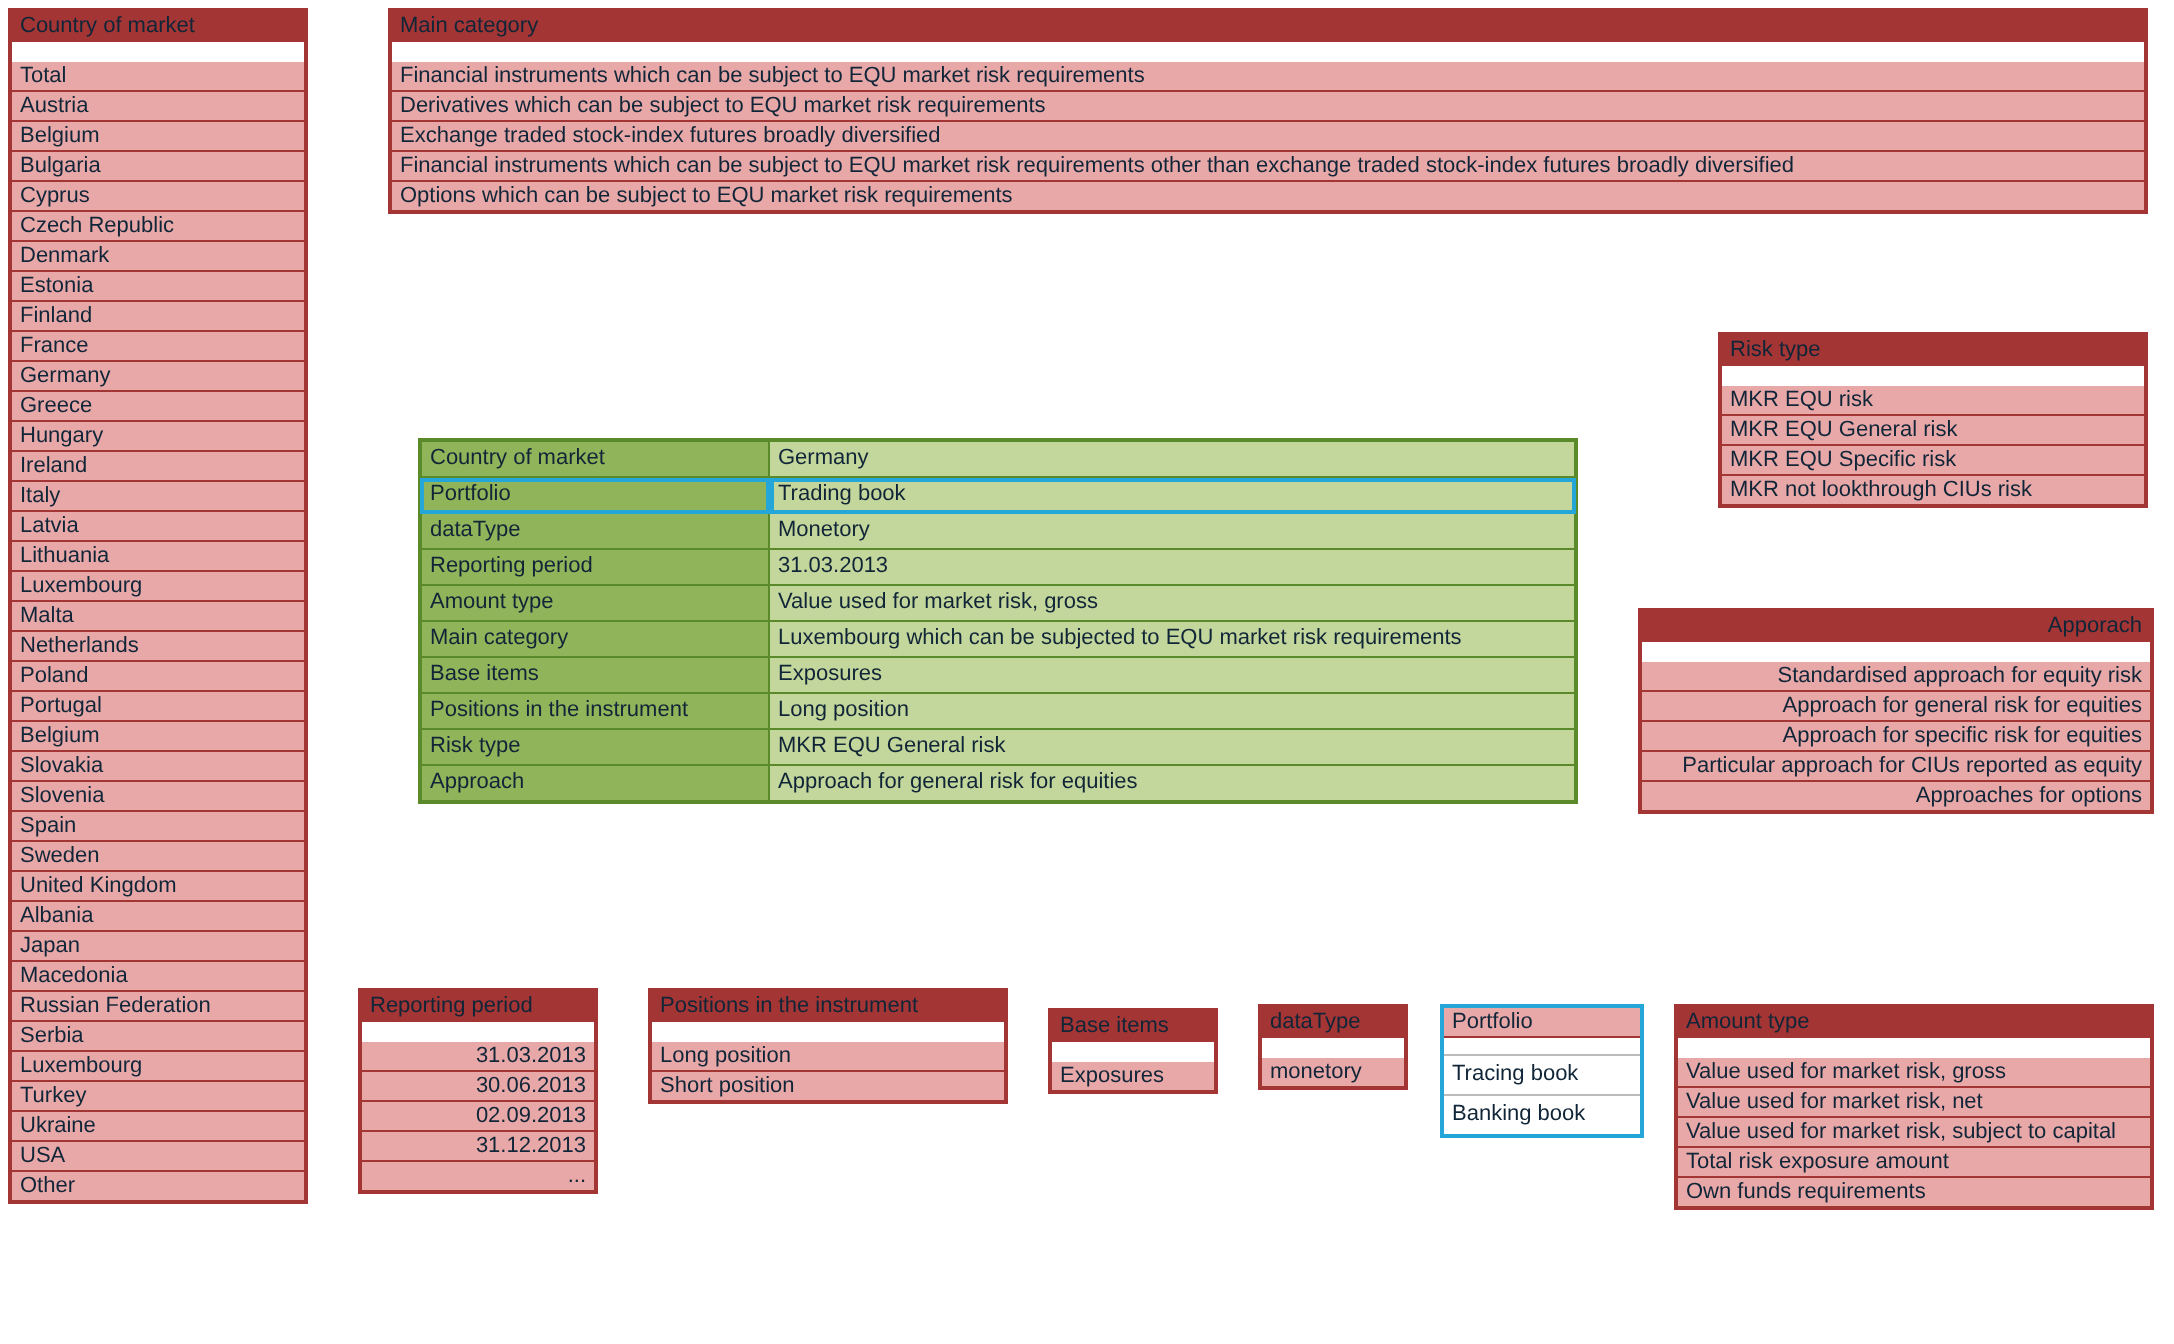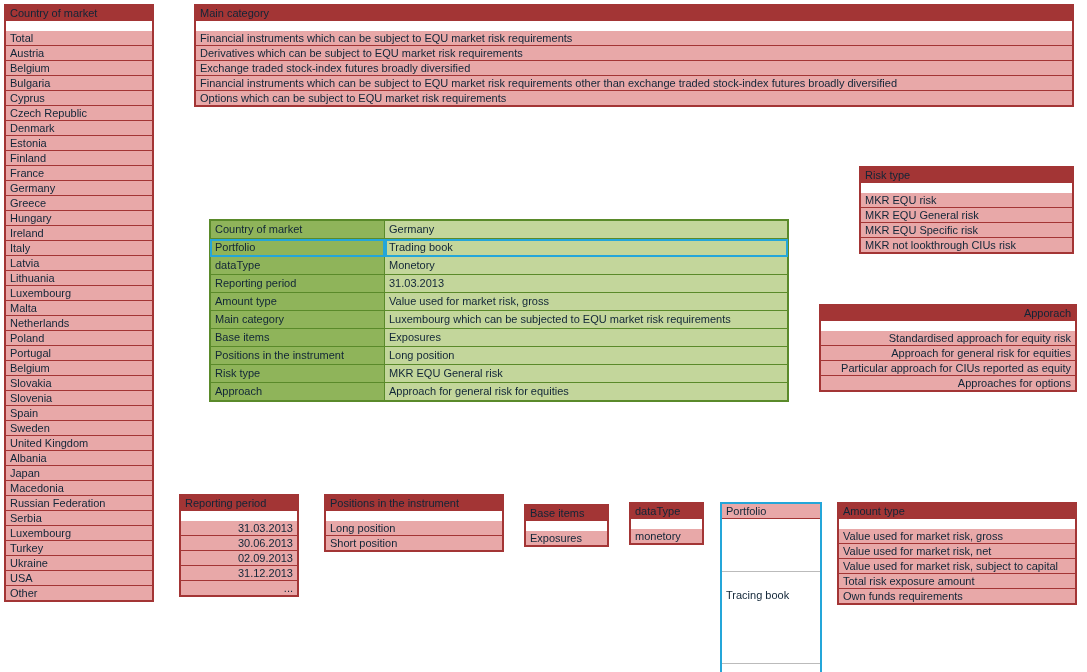--- a/index.html
+++ b/index.html
@@ -70,21 +70,21 @@
     display: inline-block;
     vertical-align: top;
   }
   .blue-header {
     background: #e8a8a8;
     border-bottom: 1px solid #a33535;
     padding: 1px 4px;
     color: #102537;
   }
   .blue-spacer { height: 8px; background: #ffffff; }
-  .blue-item { padding: 17px 4px; line-height: 13px; border-top: 1px solid #bbb; white-space: nowrap; margin-top: 44px; }
+  .blue-item { padding: 3px 4px; line-height: 13px; border-top: 1px solid #bbb; white-space: nowrap; }
 
   
   #root { position: relative; width: 1075px; height: 665px; }
   .abs { position: absolute; }
 </style>
 </head>
 <body>
 
 <div id="root">
 
@@ -155,20 +155,21 @@
       <div class="panel-item">MKR not lookthrough CIUs risk</div>
     </div>
   </div>
 
   <div class="panel abs" style="left:815px; top:300px; width:258px;text-align:right;">
     <div class="panel-header">Apporach</div>
     <div class="panel-spacer"></div>
     <div class="panel-list">
       <div class="panel-item">Standardised approach for equity risk</div>
       <div class="panel-item">Approach for general risk for equities</div>
+      <div class="panel-item">Approach for specific risk for equities</div>
       <div class="panel-item">Particular approach for CIUs reported as equity</div>
       <div class="panel-item">Approaches for options</div>
     </div>
   </div>
 
   <table class="green-table abs" style="left:205px; top:215px; width:580px;">
     <tbody>
         <tr>
       <td class="green-label">Country of market</td>
       <td class="green-value">Germany</td>

